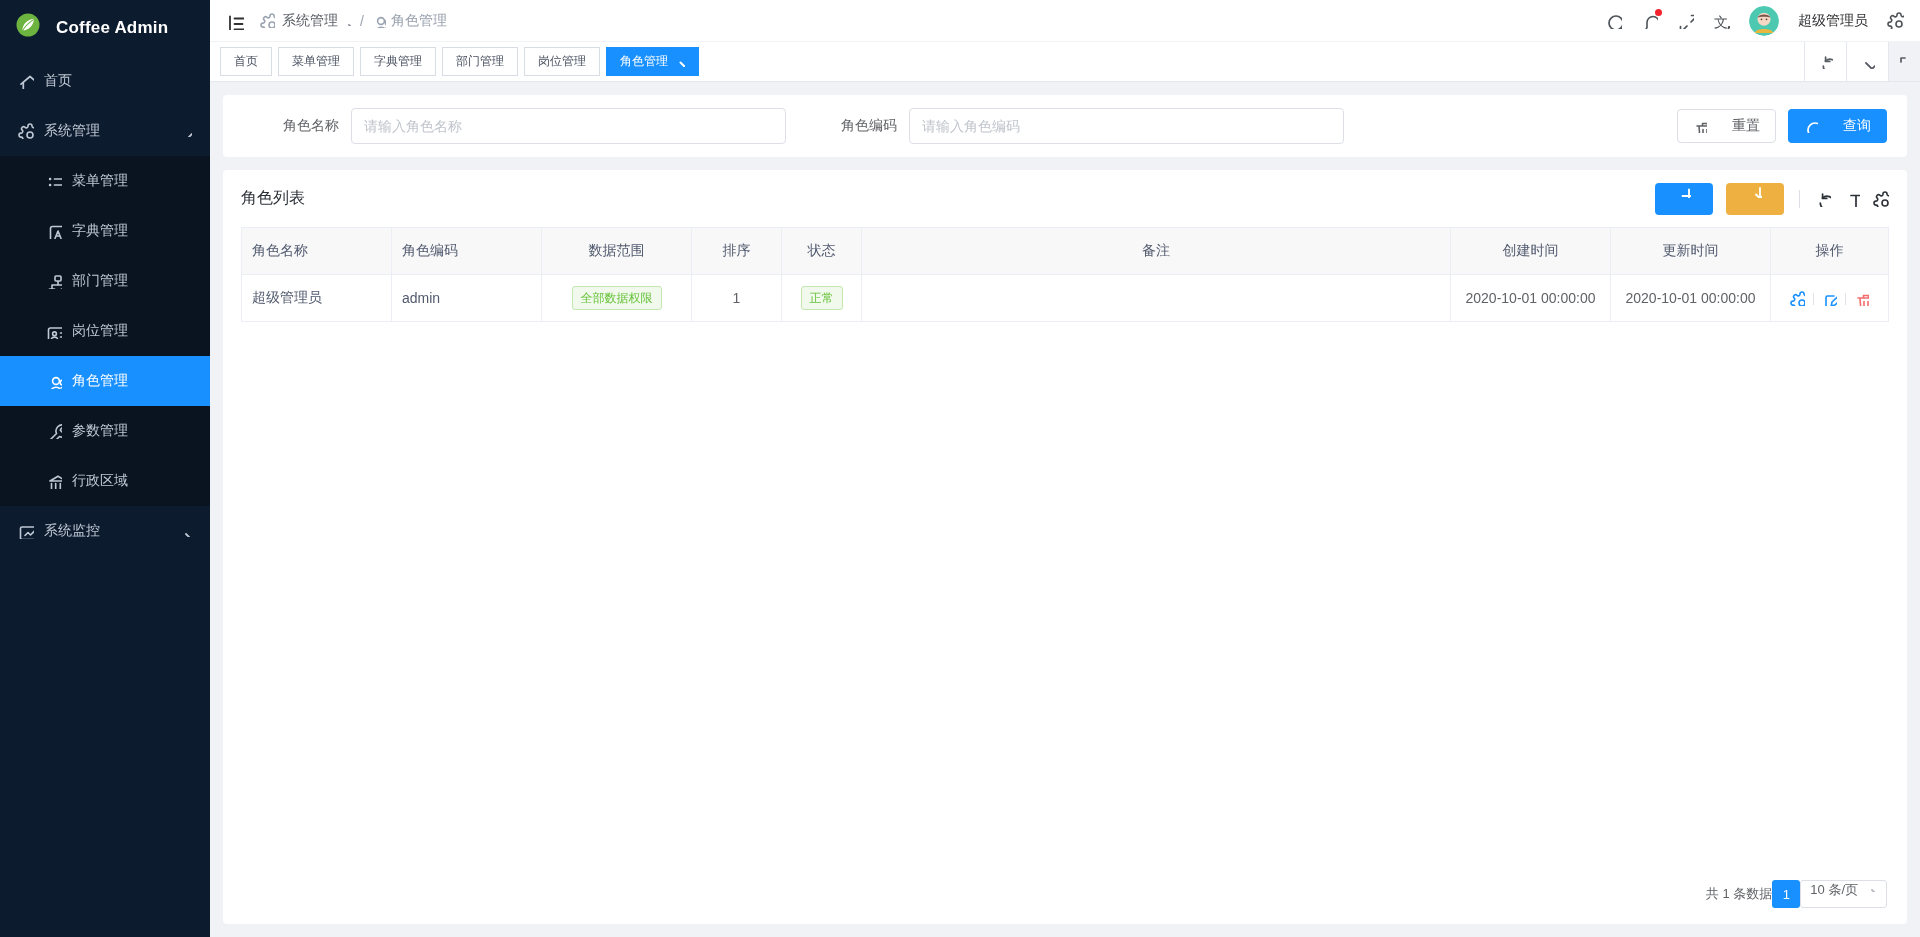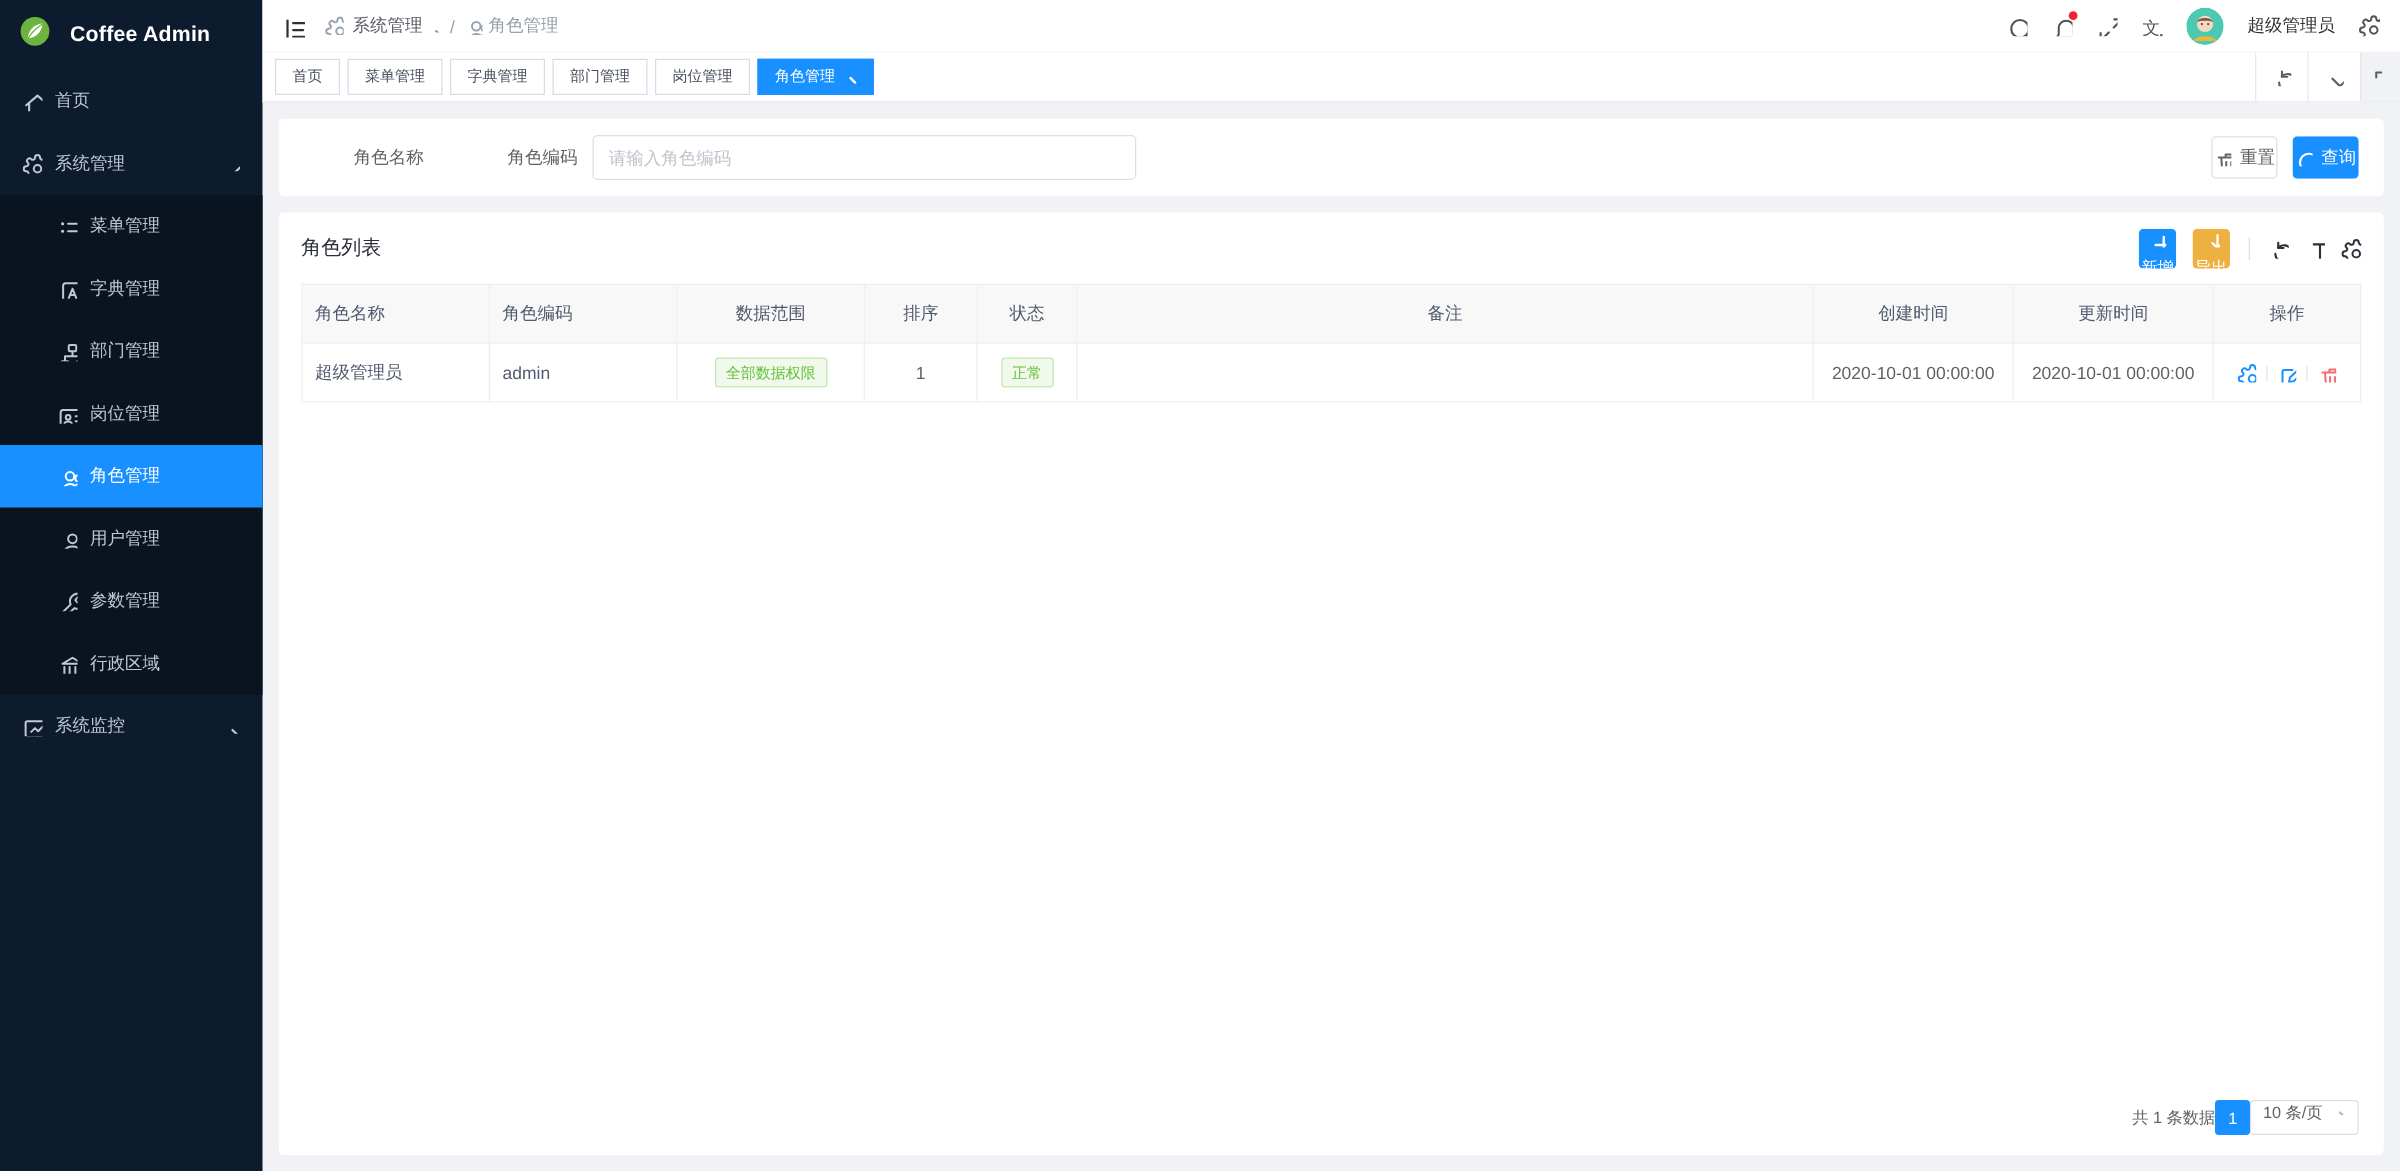--- a/index.html
+++ b/index.html
@@ -57,21 +57,21 @@
 
   
   .filter-card { background:#fff; border-radius:4px; min-height:62px; display:flex; align-items:center; padding:0 20px 0 60px; }
   .filter-item { display:flex; align-items:center; }
   .filter-item + .filter-item { margin-left:55px; }
   .filter-label { font-size:14px; color:#606266; margin-right:12px; white-space:nowrap; }
   .filter-input { width:435px; height:36px; border:1px solid #dcdfe6; border-radius:4px; padding:0 12px; font-size:14px; color:#606266; outline:none; }
   .filter-input::placeholder { color:#c0c4cc; }
   .filter-actions { margin-left:auto; display:flex; gap:12px; }
 
-  .btn { height:34px; padding:0 1px; border-radius:4px; font-size:14px; display:inline-flex; align-items:center; gap:7px; cursor:pointer; border:1px solid transparent; white-space:nowrap; }
+  .btn { height:34px; padding:0 15px; border-radius:4px; font-size:14px; display:inline-flex; align-items:center; gap:25px; cursor:pointer; border:1px solid transparent; white-space:nowrap; }
   .btn .ic { width:14px; height:14px; }
   .btn-default { background:#fff; border-color:#dcdfe6; color:#606266; }
   .btn-primary { background:#1890ff; color:#fff; }
   .btn-warning { background:#eeb041; color:#fff; }
   .btn-sm { height:32px; font-size:13px;flex-direction:column; }
 
   
   .table-card { background:#fff; border-radius:4px; flex:1; display:flex; flex-direction:column; padding:0 18px; min-height:0; }
   .card-header { min-height:57px; display:flex; align-items:center; }
   .card-title { font-size:16px; color:#2b2f36; }
@@ -273,26 +273,20 @@
         <span>岗位管理</span>
       </div>
       <div class="menu-item active">
         <svg class="ic">
             <use href="#i-role"></use>
           </svg>
         <span>角色管理</span>
       </div>
       <div class="menu-item">
         <svg class="ic">
-            <use href="#i-user"></use>
-          </svg>
-        <span>用户管理</span>
-      </div>
-      <div class="menu-item">
-        <svg class="ic">
             <use href="#i-wrench"></use>
           </svg>
         <span>参数管理</span>
       </div>
       <div class="menu-item">
         <svg class="ic">
             <use href="#i-bank"></use>
           </svg>
         <span>行政区域</span>
       </div>
@@ -409,20 +403,21 @@
             </svg>
           </span>
       </div>
     </div>
 
     <div class="content">
 
       <div class="filter-card">
         <div class="filter-item">
           <span class="filter-label">角色名称</span>
+          <input class="filter-input" type="text" placeholder="请输入角色名称" style="">
         </div>
         <div class="filter-item">
           <span class="filter-label">角色编码</span>
           <input class="filter-input" type="text" placeholder="请输入角色编码" style="">
         </div>
         <div class="filter-actions">
           <button class="btn btn-default">
             <svg class="ic">
                 <use href="#i-trash"></use>
               </svg>

